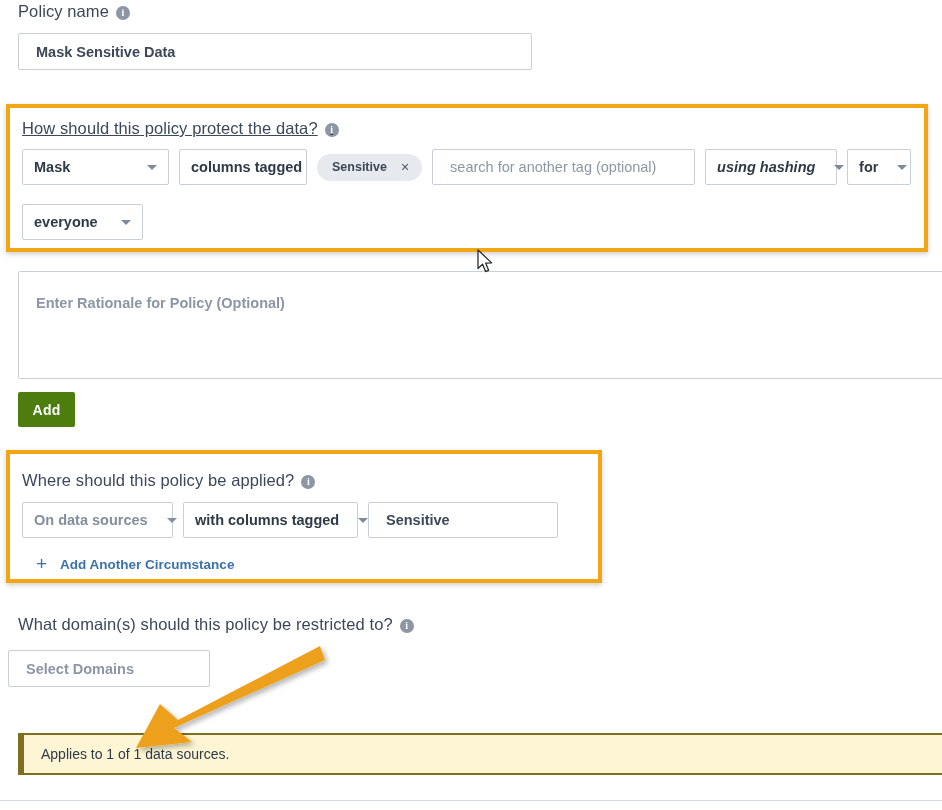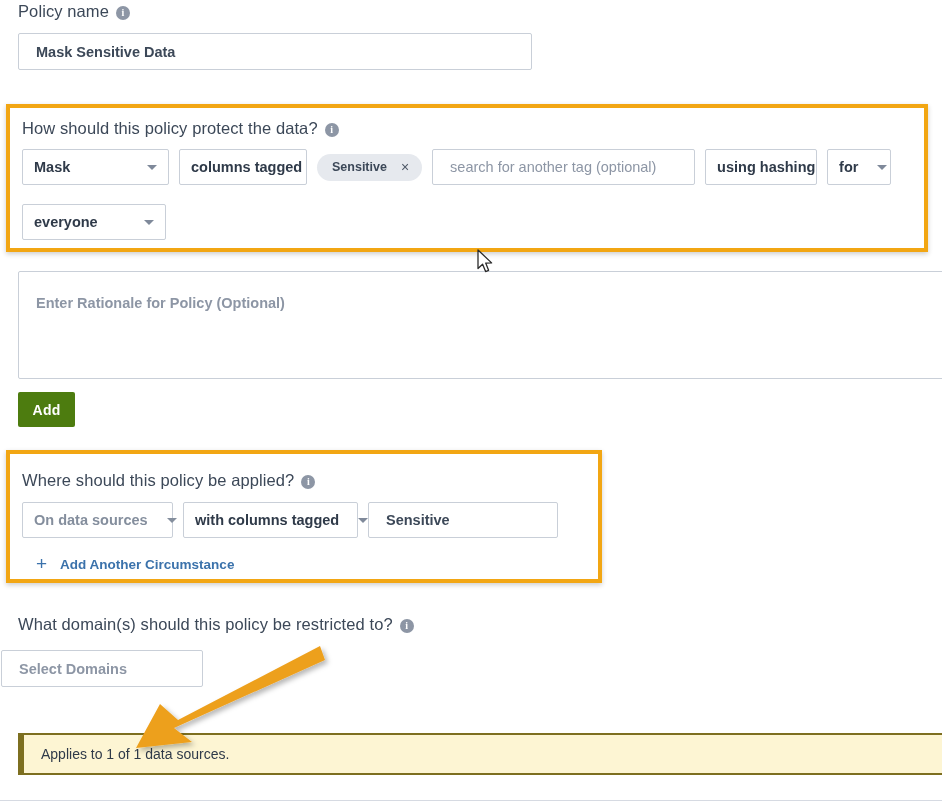--- a/index.html
+++ b/index.html
@@ -94,21 +94,21 @@
   }
 
   
   #policy-name-label { position: absolute; left: 18px; top: 2px; }
   #policy-name-input {
     position: absolute; left: 18px; top: 33px;
     width: 514px; height: 37px;
   }
 
   #protect-box { left: 6px; top: 104px; width: 922px; height: 148px; }
-  #protect-label { position: absolute; left: 12px; top: 11px; }
+  #protect-label { position: absolute; left: 12px; top: 11px; text-decoration: underline; }
   #protect-row1 {
     position: absolute; left: 12px; top: 41px; right: 8px;
     display: flex; align-items: center; gap: 10px;
   }
   #protect-row2 { position: absolute; left: 12px; top: 96px; }
 
   .chip {
     background: #e6e9ee;
     border-radius: 14px;
     height: 27px;
@@ -172,21 +172,21 @@
   #add-circumstance .plus {
     font-size: 19px;
     font-weight: normal;
     line-height: 1;
     position: relative;
     top: -1px;
   }
 
   #domain-label { position: absolute; left: 18px; top: 615px; }
   #domain-input {
-    position: absolute; left: 1px; top: 650px;
+    position: absolute; left: 8px; top: 650px;
     width: 202px; height: 37px;
   }
 
   #banner {
     position: absolute; left: 18px; top: 733px;
     width: 940px; height: 42px;
     background: #fdf5d3;
     border-top: 2px solid #7d6f20;
     border-bottom: 2px solid #7d6f20;
     border-left: 6px solid #7d6f20;
@@ -253,34 +253,34 @@
 
     <div class="chip">
       <span>Sensitive</span>
       <span class="x">×</span>
     </div>
 
     <div class="txt-input ph" style="width:263px;height:36px;font-weight:normal;">
       <span>search for another tag (optional)</span>
     </div>
 
-    <div class="ddl spread" style="width:112px;">
+    <div class="ddl spread" style="width:132px;font-style:italic;">
       <span>using hashing</span>
       <span class="caret"></span>
     </div>
 
     <div class="ddl" style="width:64px;">
       <span>for</span>
       <span class="caret"></span>
     </div>
 
   </div>
 
   <div id="protect-row2">
-    <div class="ddl spread" style="width:144px;">
+    <div class="ddl spread" style="width:121px;">
       <span>everyone</span>
       <span class="caret"></span>
     </div>
   </div>
 
 </div>
 
 <div class="txt-input ph" id="rationale">
   <span>Enter Rationale for Policy (Optional)</span>
 </div>

